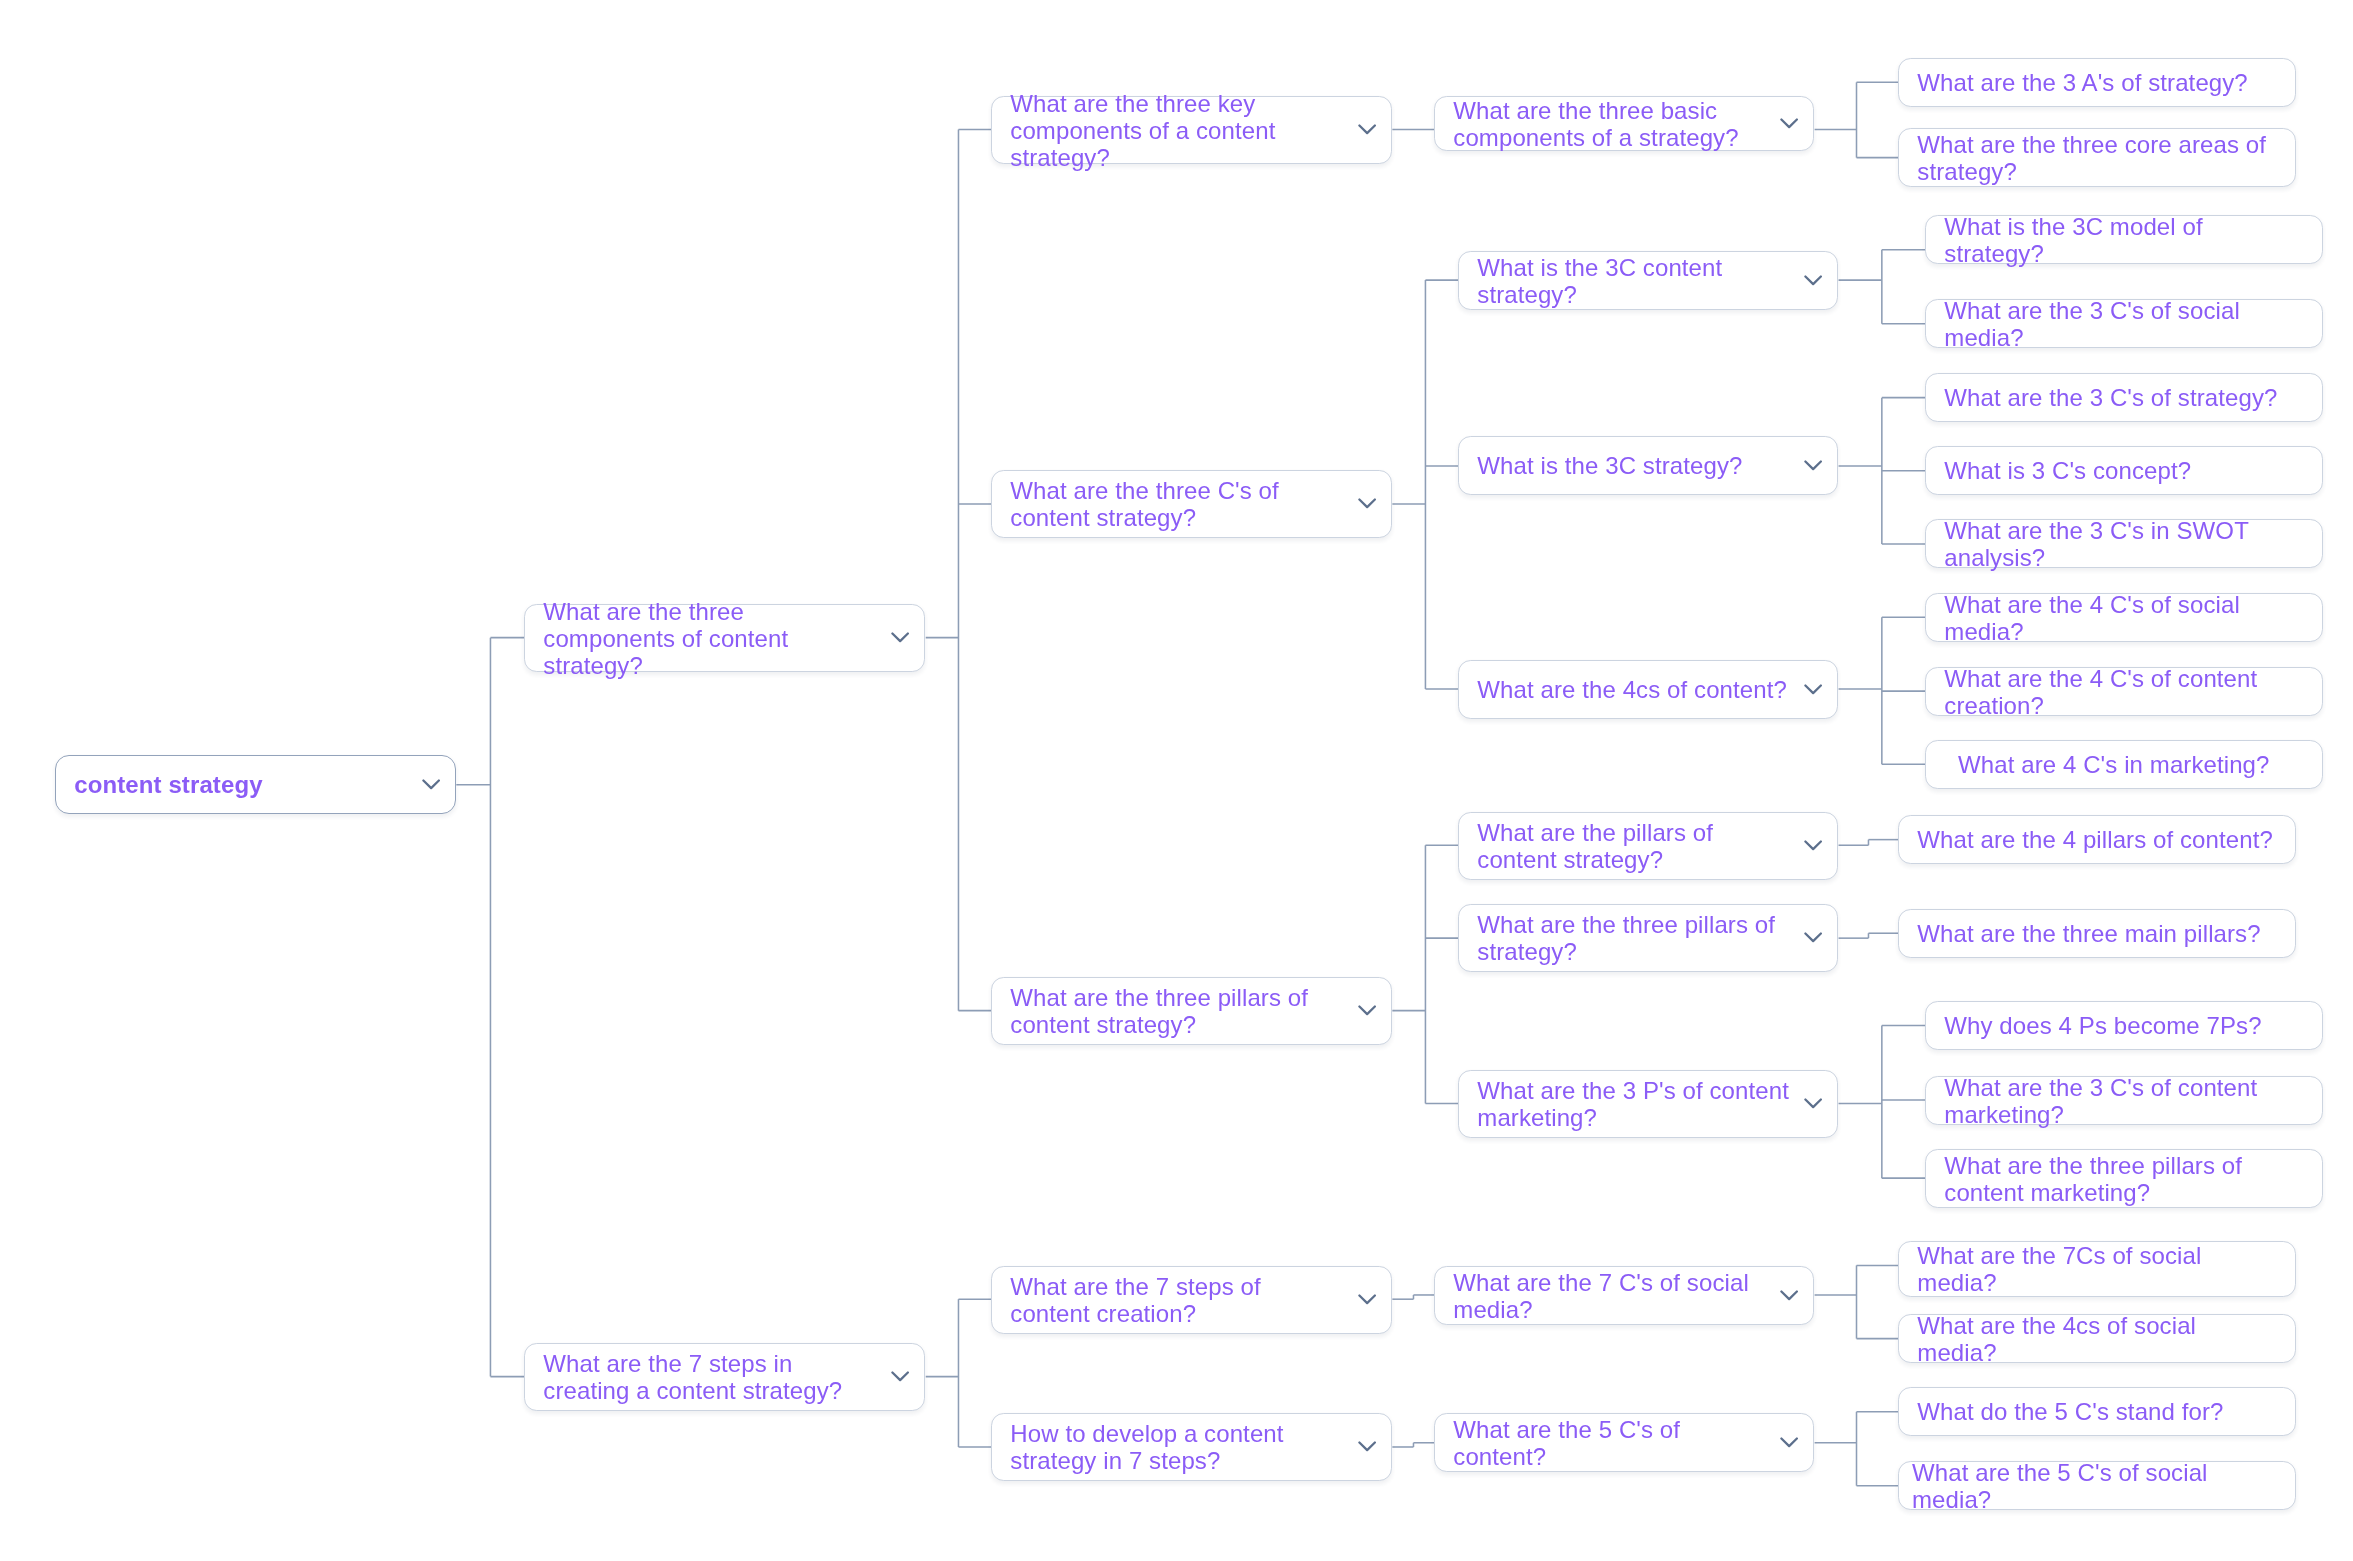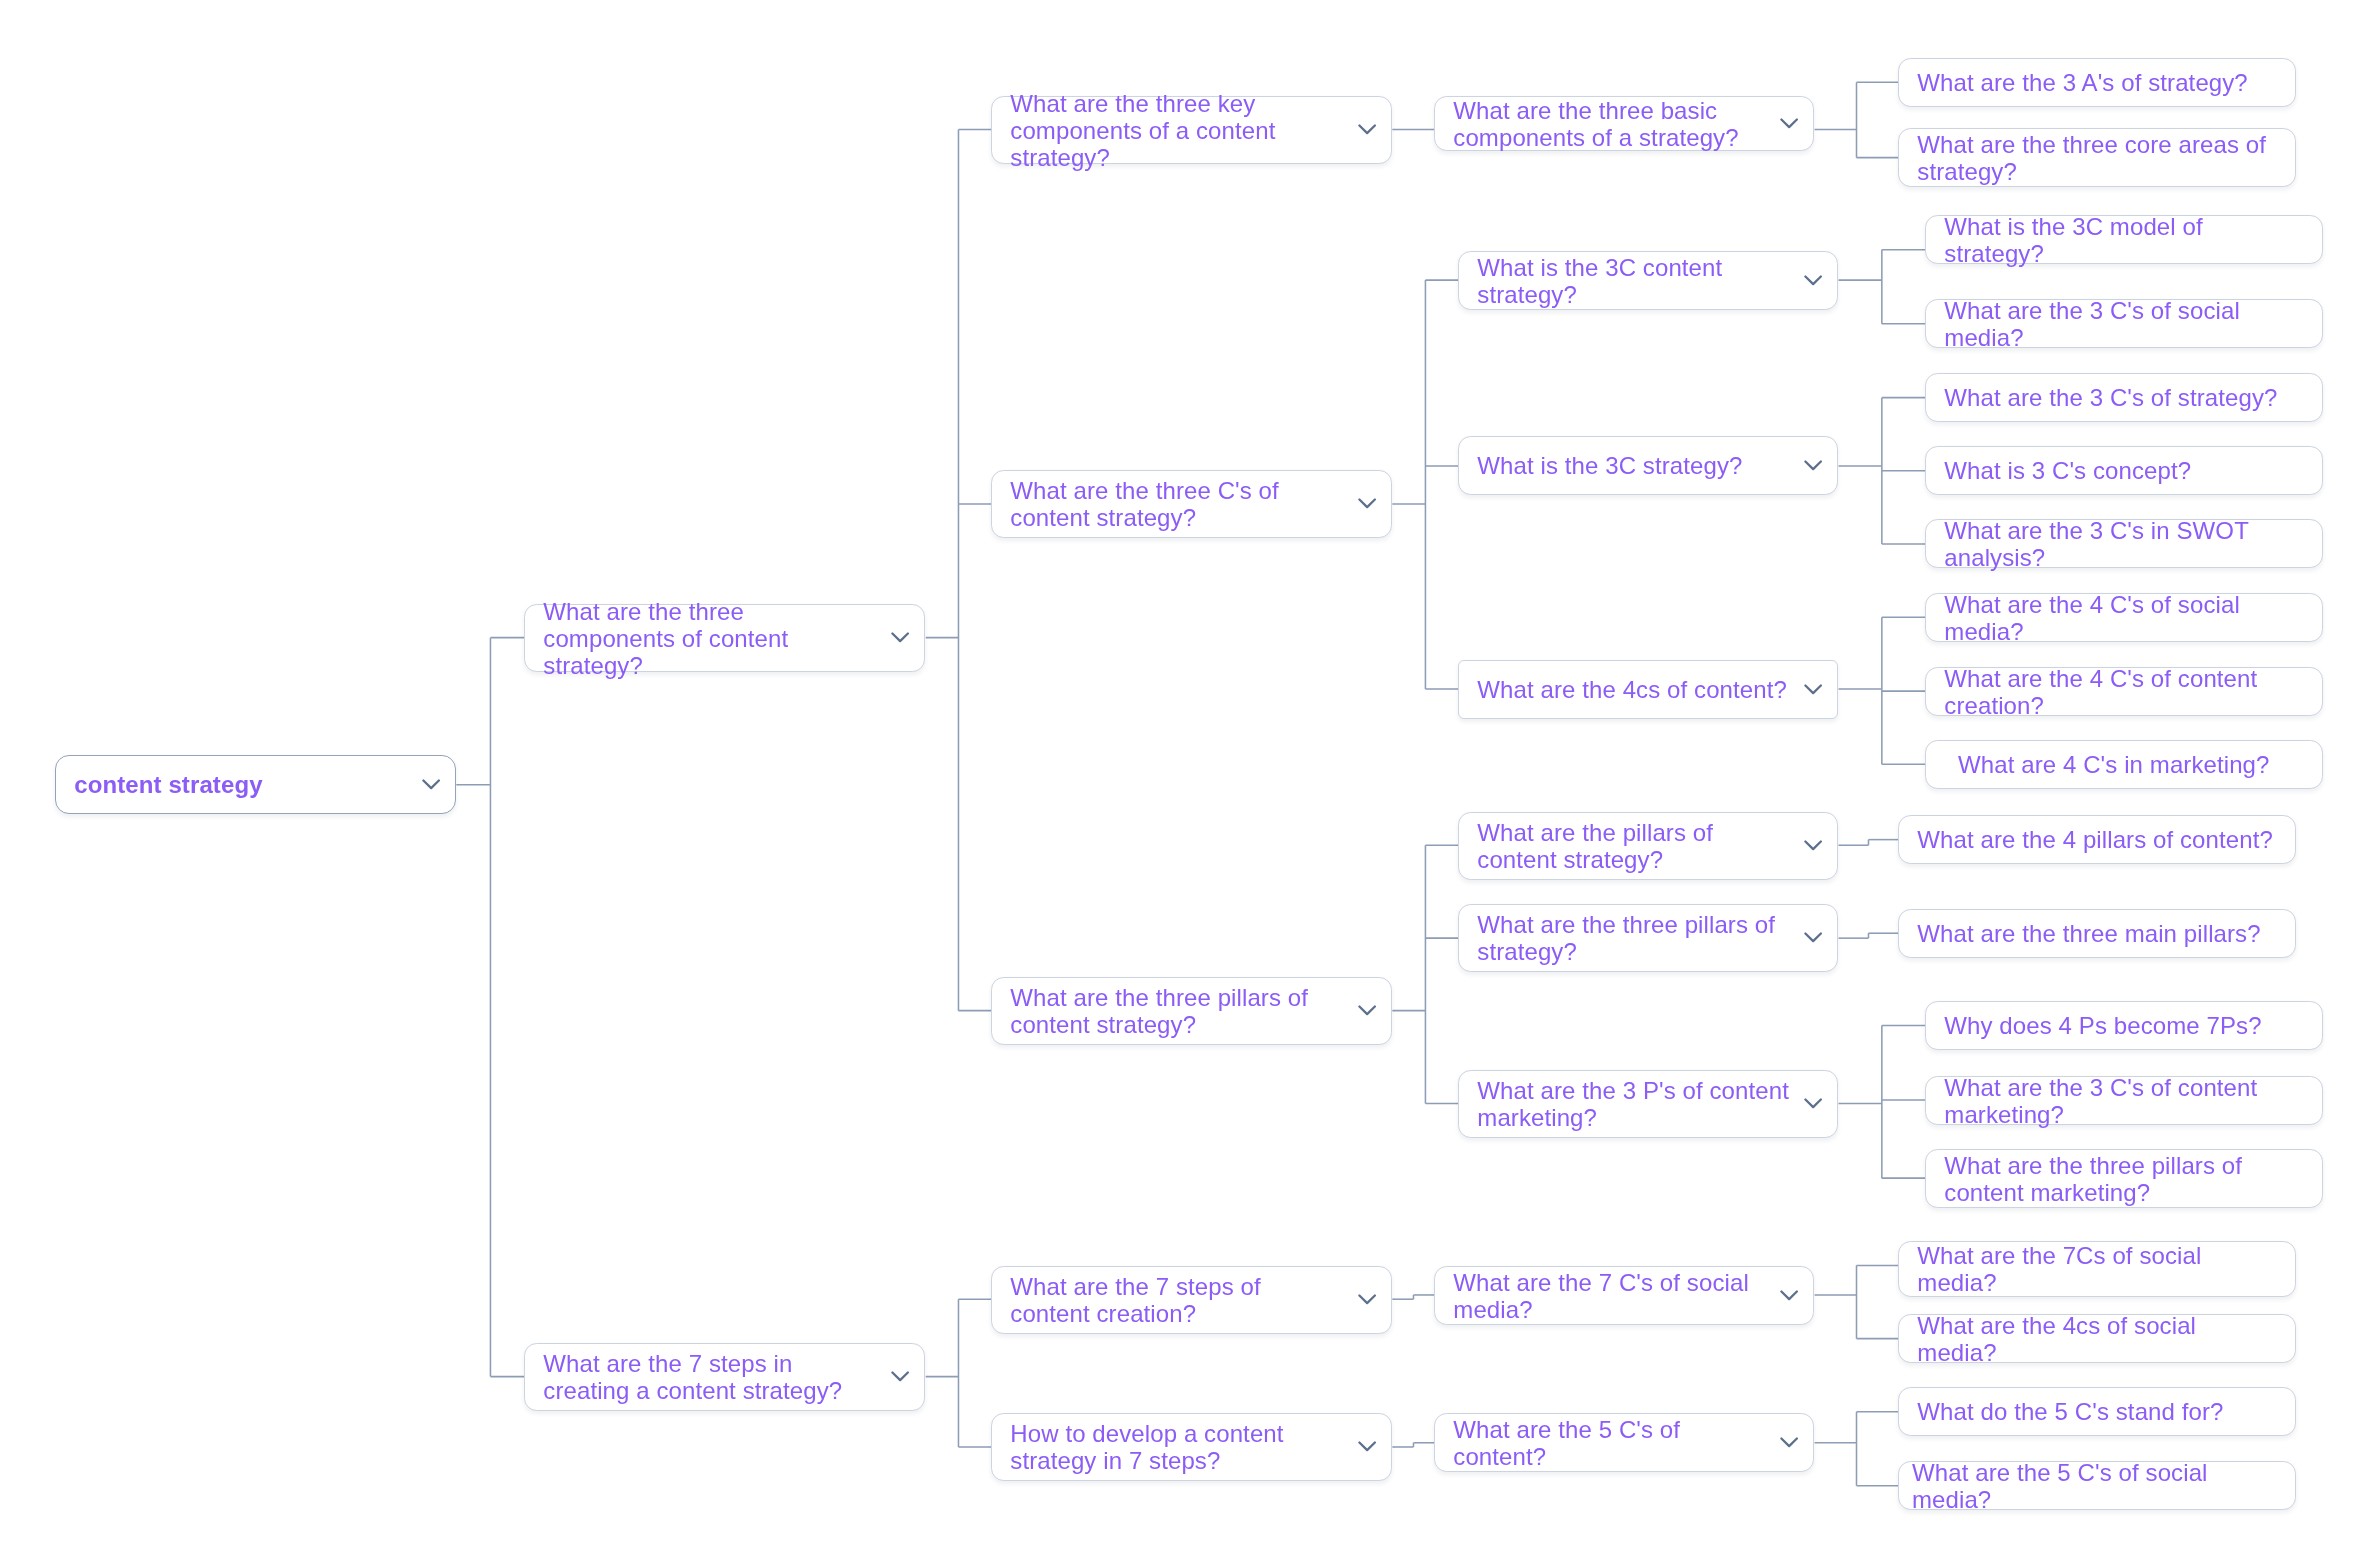--- a/index.html
+++ b/index.html
@@ -220,21 +220,21 @@
         </span>
       </div>
       <div class="node" style="left: 1458px; top: 436px; width: 380px; height: 59px;">
         <span class="label">What is the 3C strategy?</span>
         <span class="chev">
           <svg width="18.3" height="11.3" viewBox="0 0 26 16">
             <path d="M2 2 L13 13 L24 2" fill="none" stroke="#5c6f8c" stroke-width="3.2" stroke-linecap="round" stroke-linejoin="round"></path>
           </svg>
         </span>
       </div>
-      <div class="node" style="left: 1458px; top: 660px; width: 380px; height: 59px; border-radius: 6px;">
+      <div class="node" style="left: 1458px; top: 660px; width: 380px; height: 59px;">
         <span class="label">What are the 4cs of content?</span>
         <span class="chev">
           <svg width="18.3" height="11.3" viewBox="0 0 26 16">
             <path d="M2 2 L13 13 L24 2" fill="none" stroke="#5c6f8c" stroke-width="3.2" stroke-linecap="round" stroke-linejoin="round"></path>
           </svg>
         </span>
       </div>
       <div class="node" style="left: 1458px; top: 812px; width: 380px; height: 68px;">
         <span class="label">What are the pillars of content strategy?</span>
         <span class="chev">

